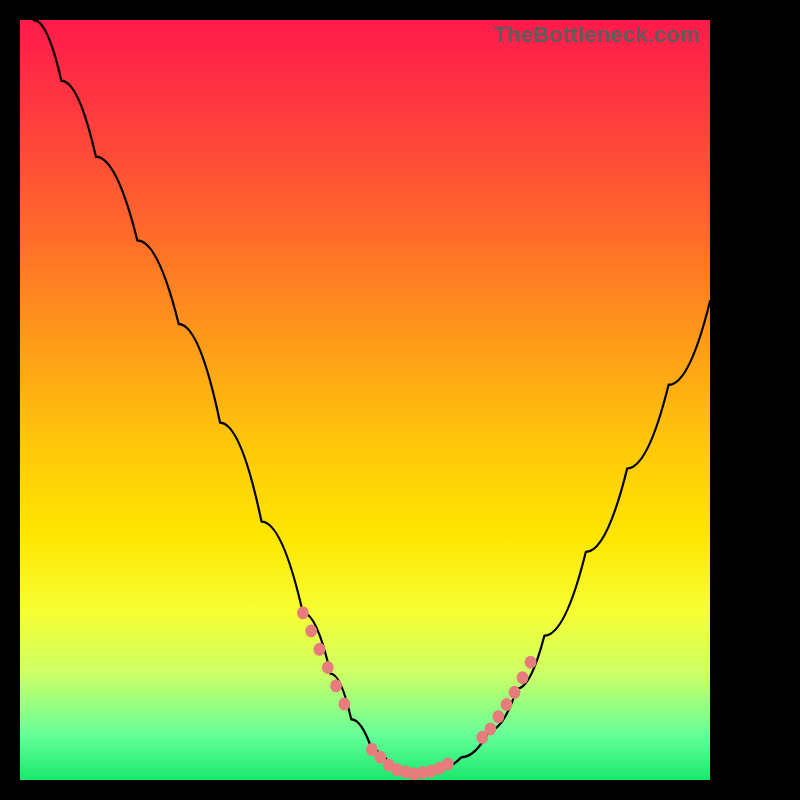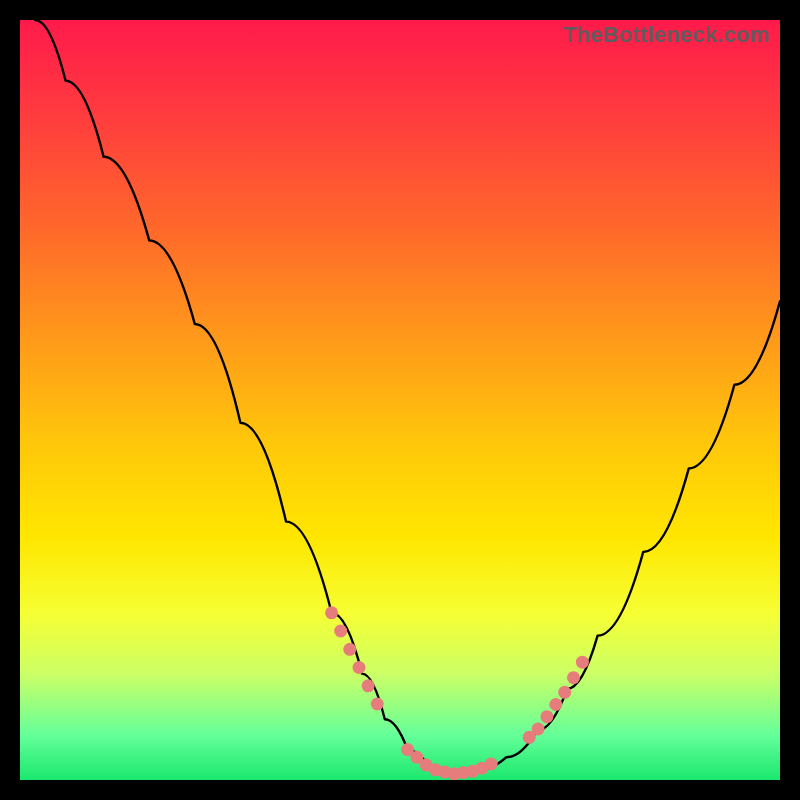--- a/index.html
+++ b/index.html
@@ -13,21 +13,21 @@
   }
   .frame {
     position: absolute;
     inset: 0;
     background: #000;
   }
   .plot-area {
     position: absolute;
     left: 20px;
     top: 20px;
-    width: 760px;
+    width: 690px;
     height: 760px;
     
     background: linear-gradient(
       to bottom,
       #FF1A4B 0%,
       #FF3A3F 12%,
       #FF6A2A 28%,
       #FF9A1A 42%,
       #FFC80A 56%,
       #FFE600 68%,

